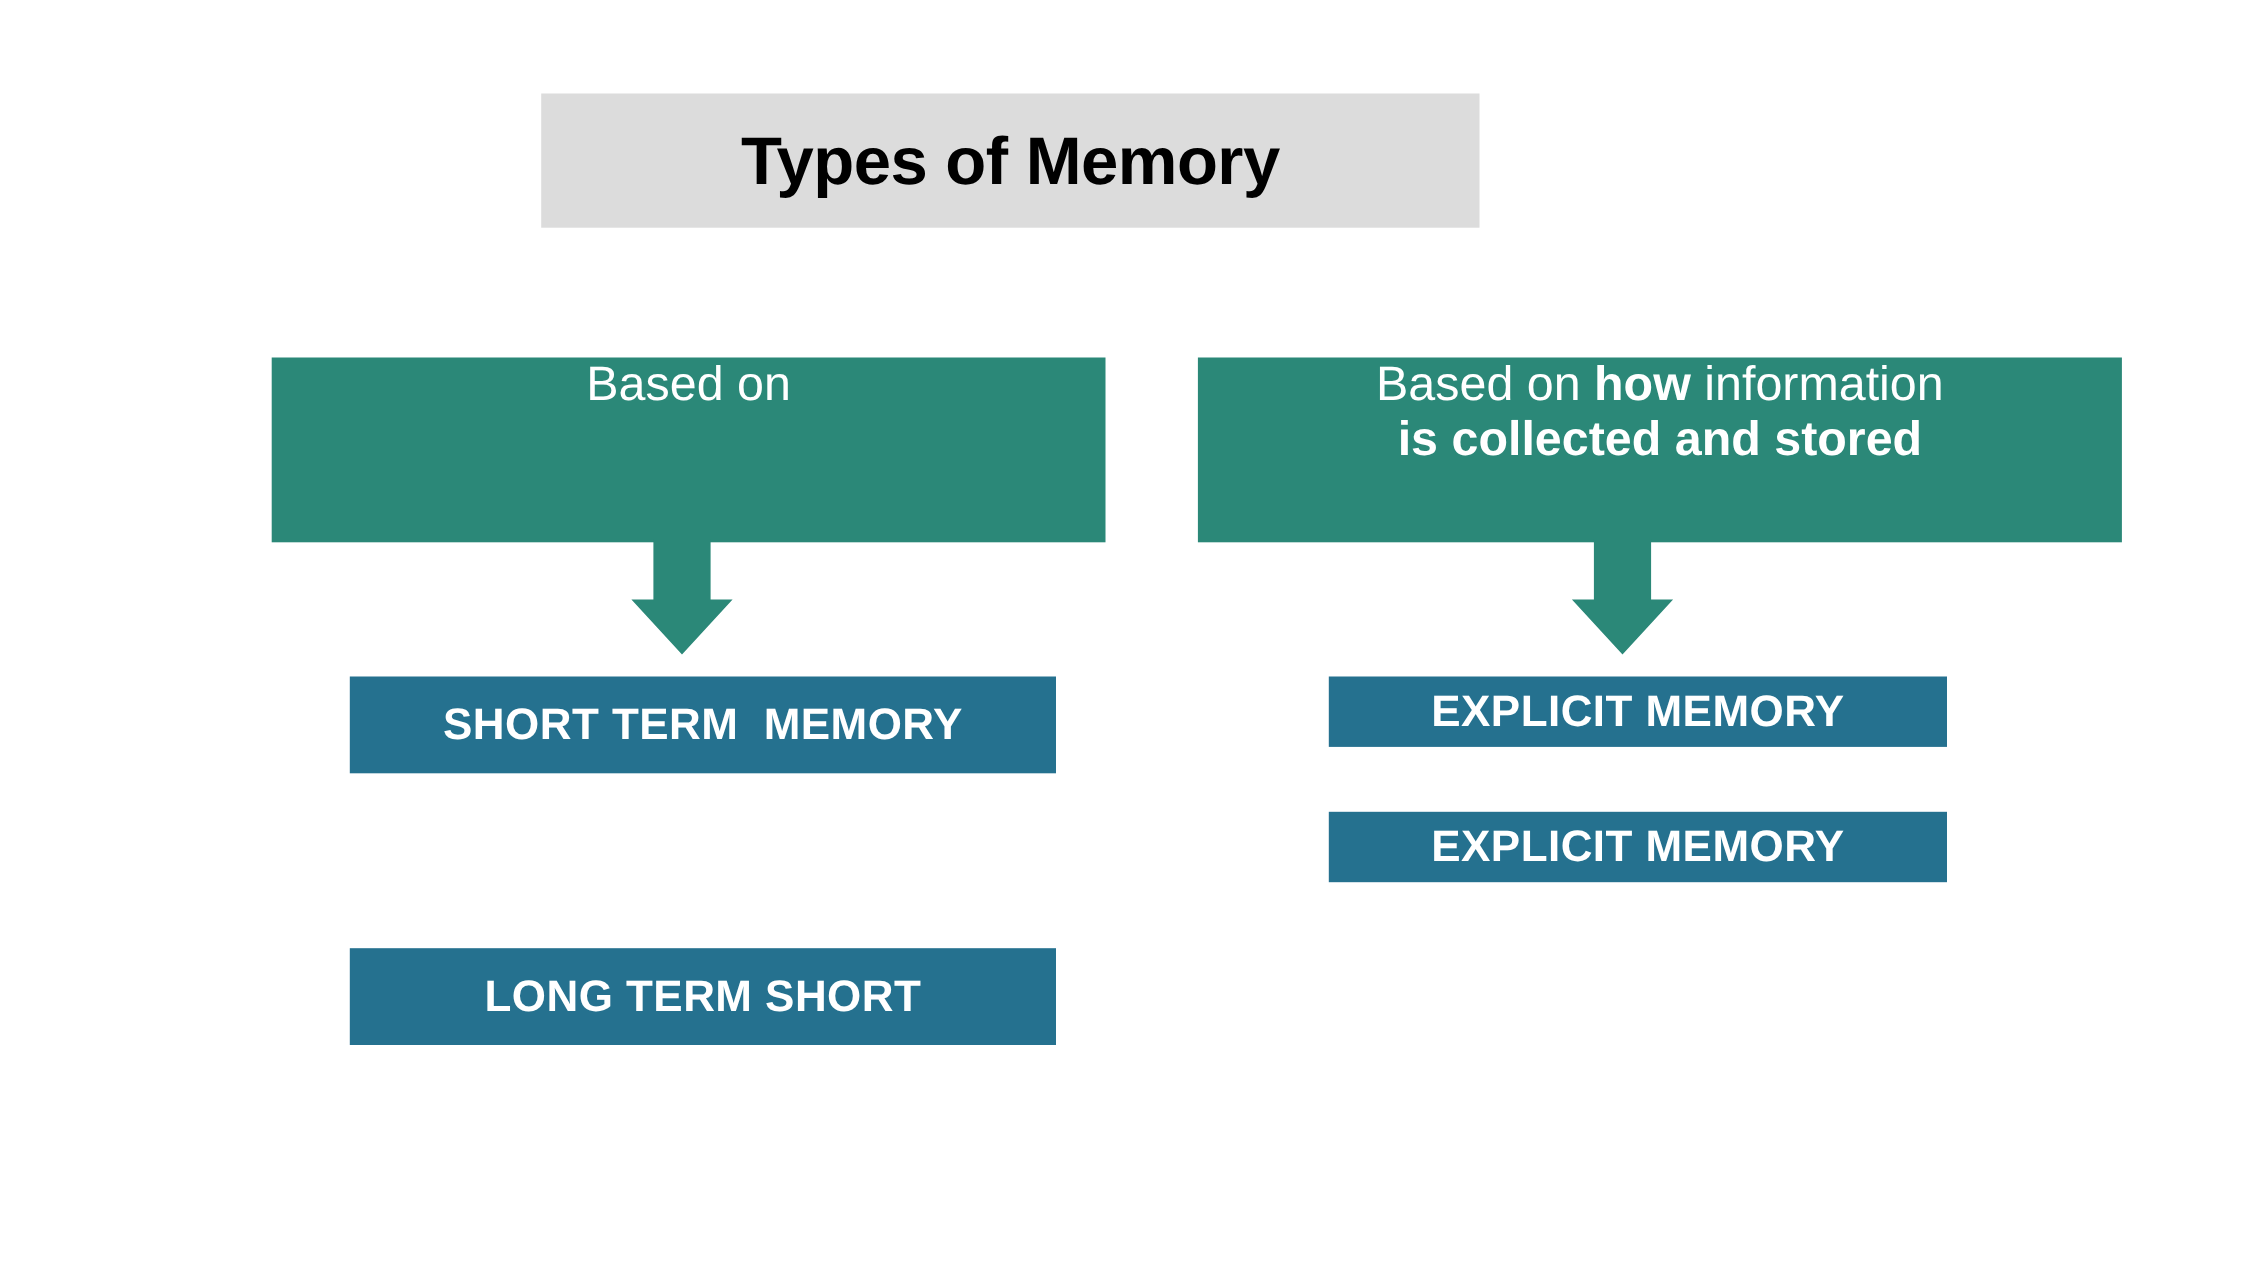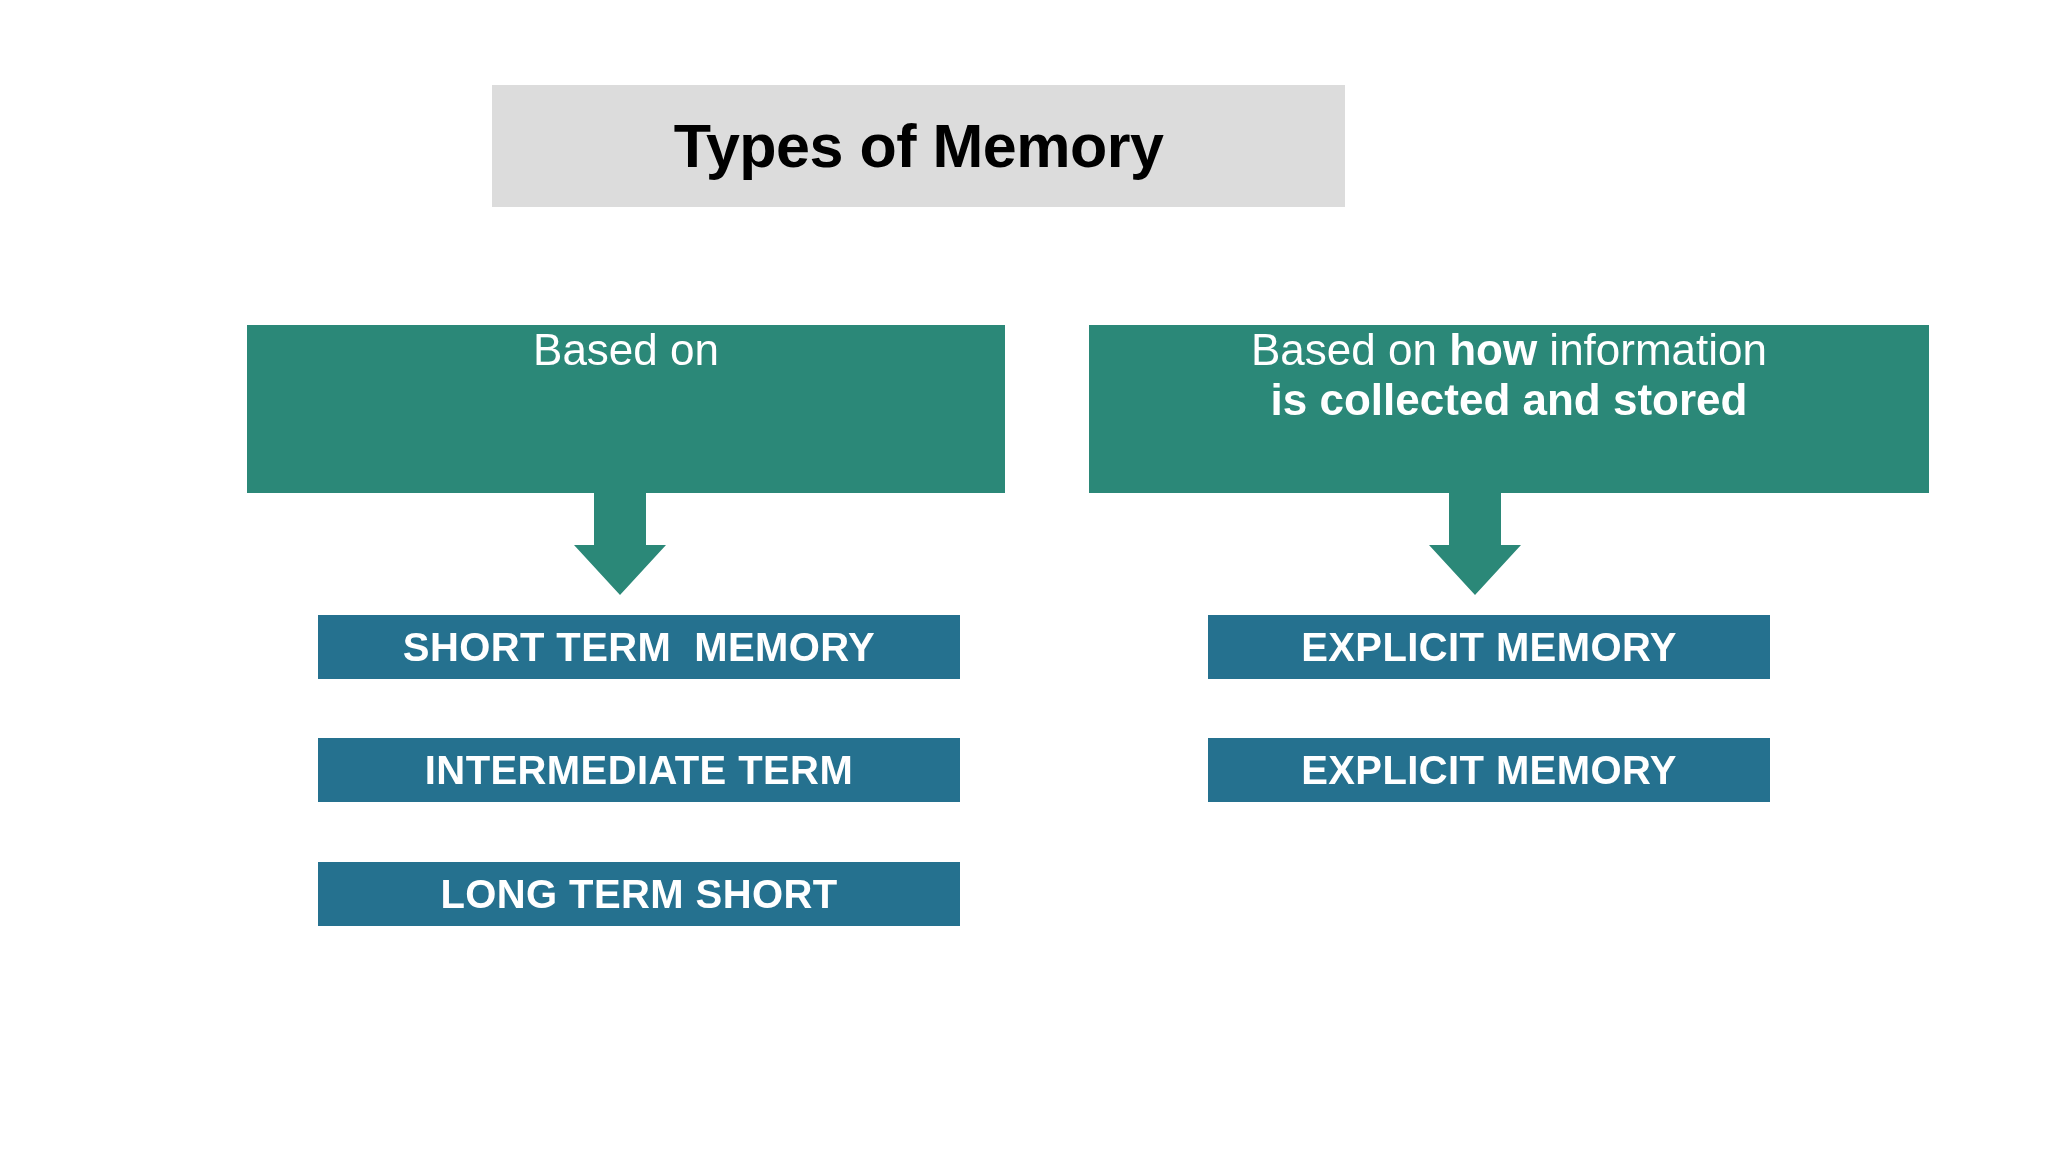--- a/index.html
+++ b/index.html
@@ -92,21 +92,21 @@
     align-items: center;
     justify-content: center;
     text-align: center;
   }
   .leaf-box .leaf-label {
     font-size: 40px;
     font-weight: bold;
     letter-spacing: 0.4px;
     white-space: pre;
   }
-  .col-left  { left: 318px;  width: 642px; height: 64px; text-align: center; }
+  .col-left  { left: 318px;  width: 642px; height: 88px; text-align: center; }
   .col-right { left: 1208px; width: 562px; height: 64px; }
   .row-1 { top: 615px; }
   .row-2 { top: 738px; }
   .row-3 { top: 862px; }
 </style>
 </head>
 <body>
 
 <div id="canvas">
 
@@ -118,23 +118,20 @@
     <span class="line">Based on</span>
   </div>
 
   <svg class="arrow" id="arrow-left" width="120" height="112" viewBox="0 0 120 112">
     <polygon points="34,0 86,0 86,55 106,55 60,105 14,55 34,55" fill="#2b8878"></polygon>
   </svg>
 
   <div class="leaf-box col-left row-1">
     <span class="leaf-label">SHORT TERM  MEMORY</span>
   </div>
-  <div class="leaf-box col-left row-2">
-    <span class="leaf-label">INTERMEDIATE TERM</span>
-  </div>
   <div class="leaf-box col-left row-3">
     <span class="leaf-label">LONG TERM SHORT</span>
   </div>
 
   <div class="cat-box" id="cat-right">
     <span class="line"><span>Based on </span><b>how</b><span> information</span></span>
     <span class="line bold">is collected and stored</span>
   </div>
 
   <svg class="arrow" id="arrow-right" width="120" height="112" viewBox="0 0 120 112">

